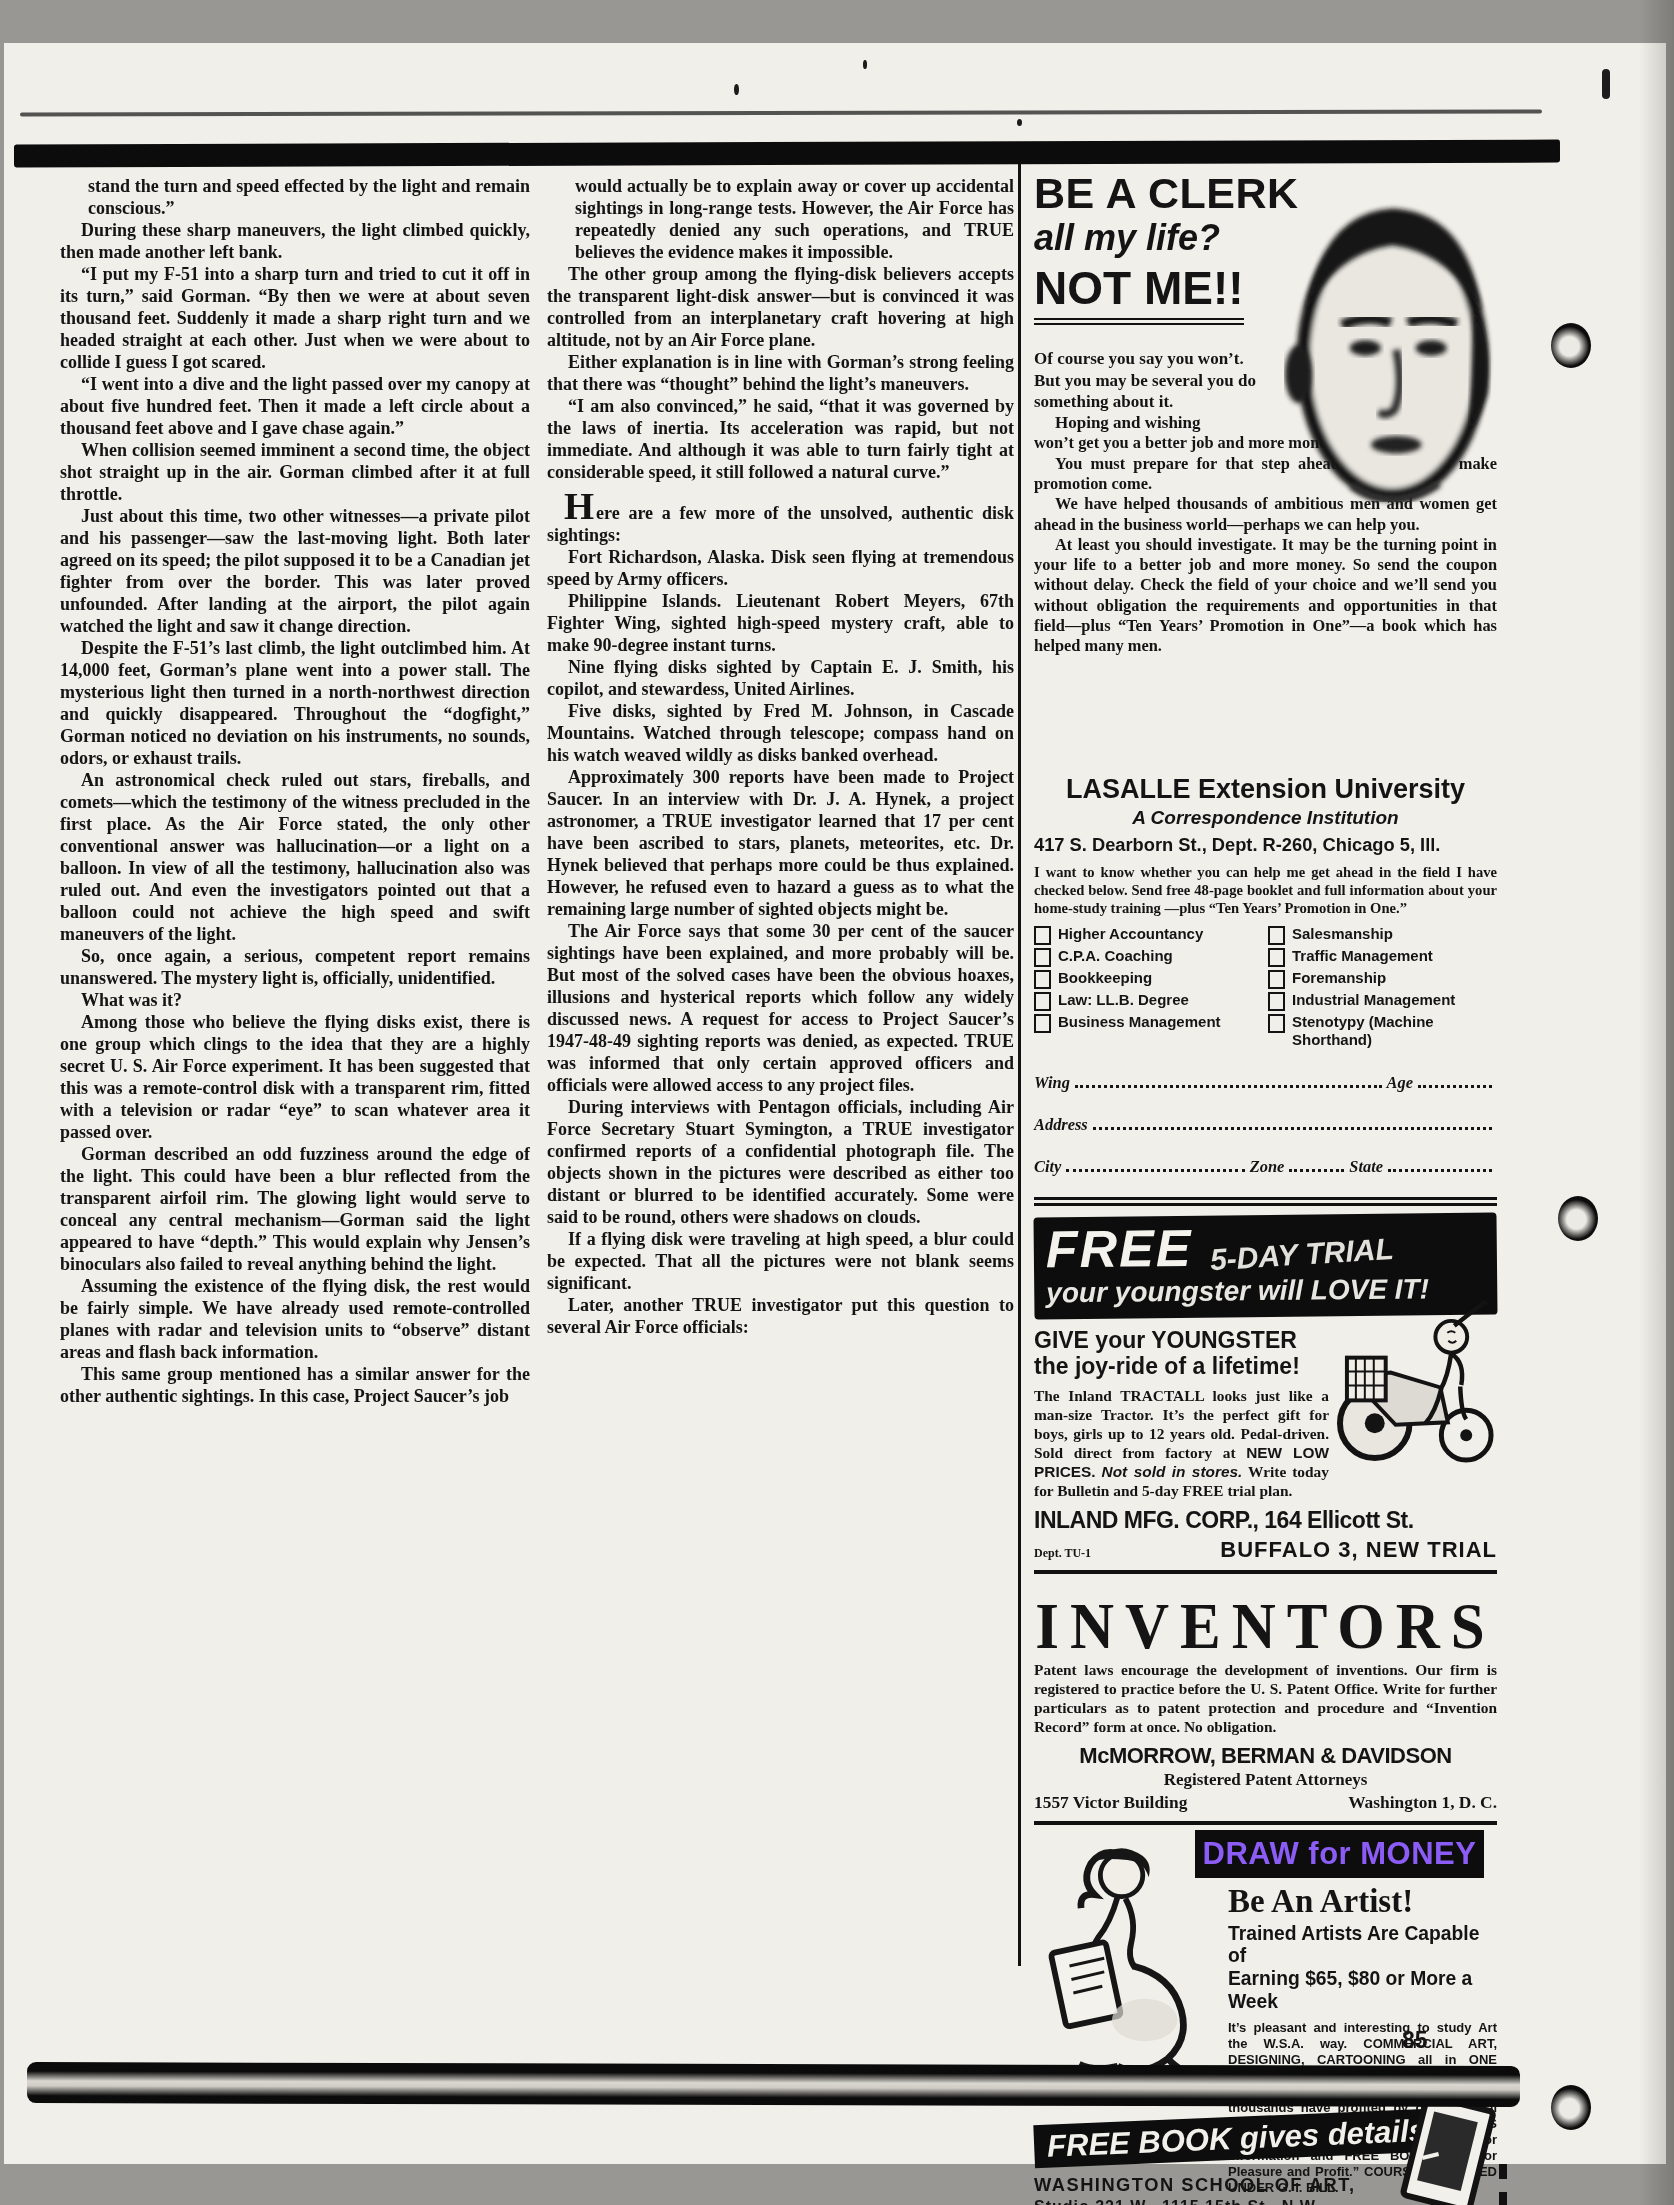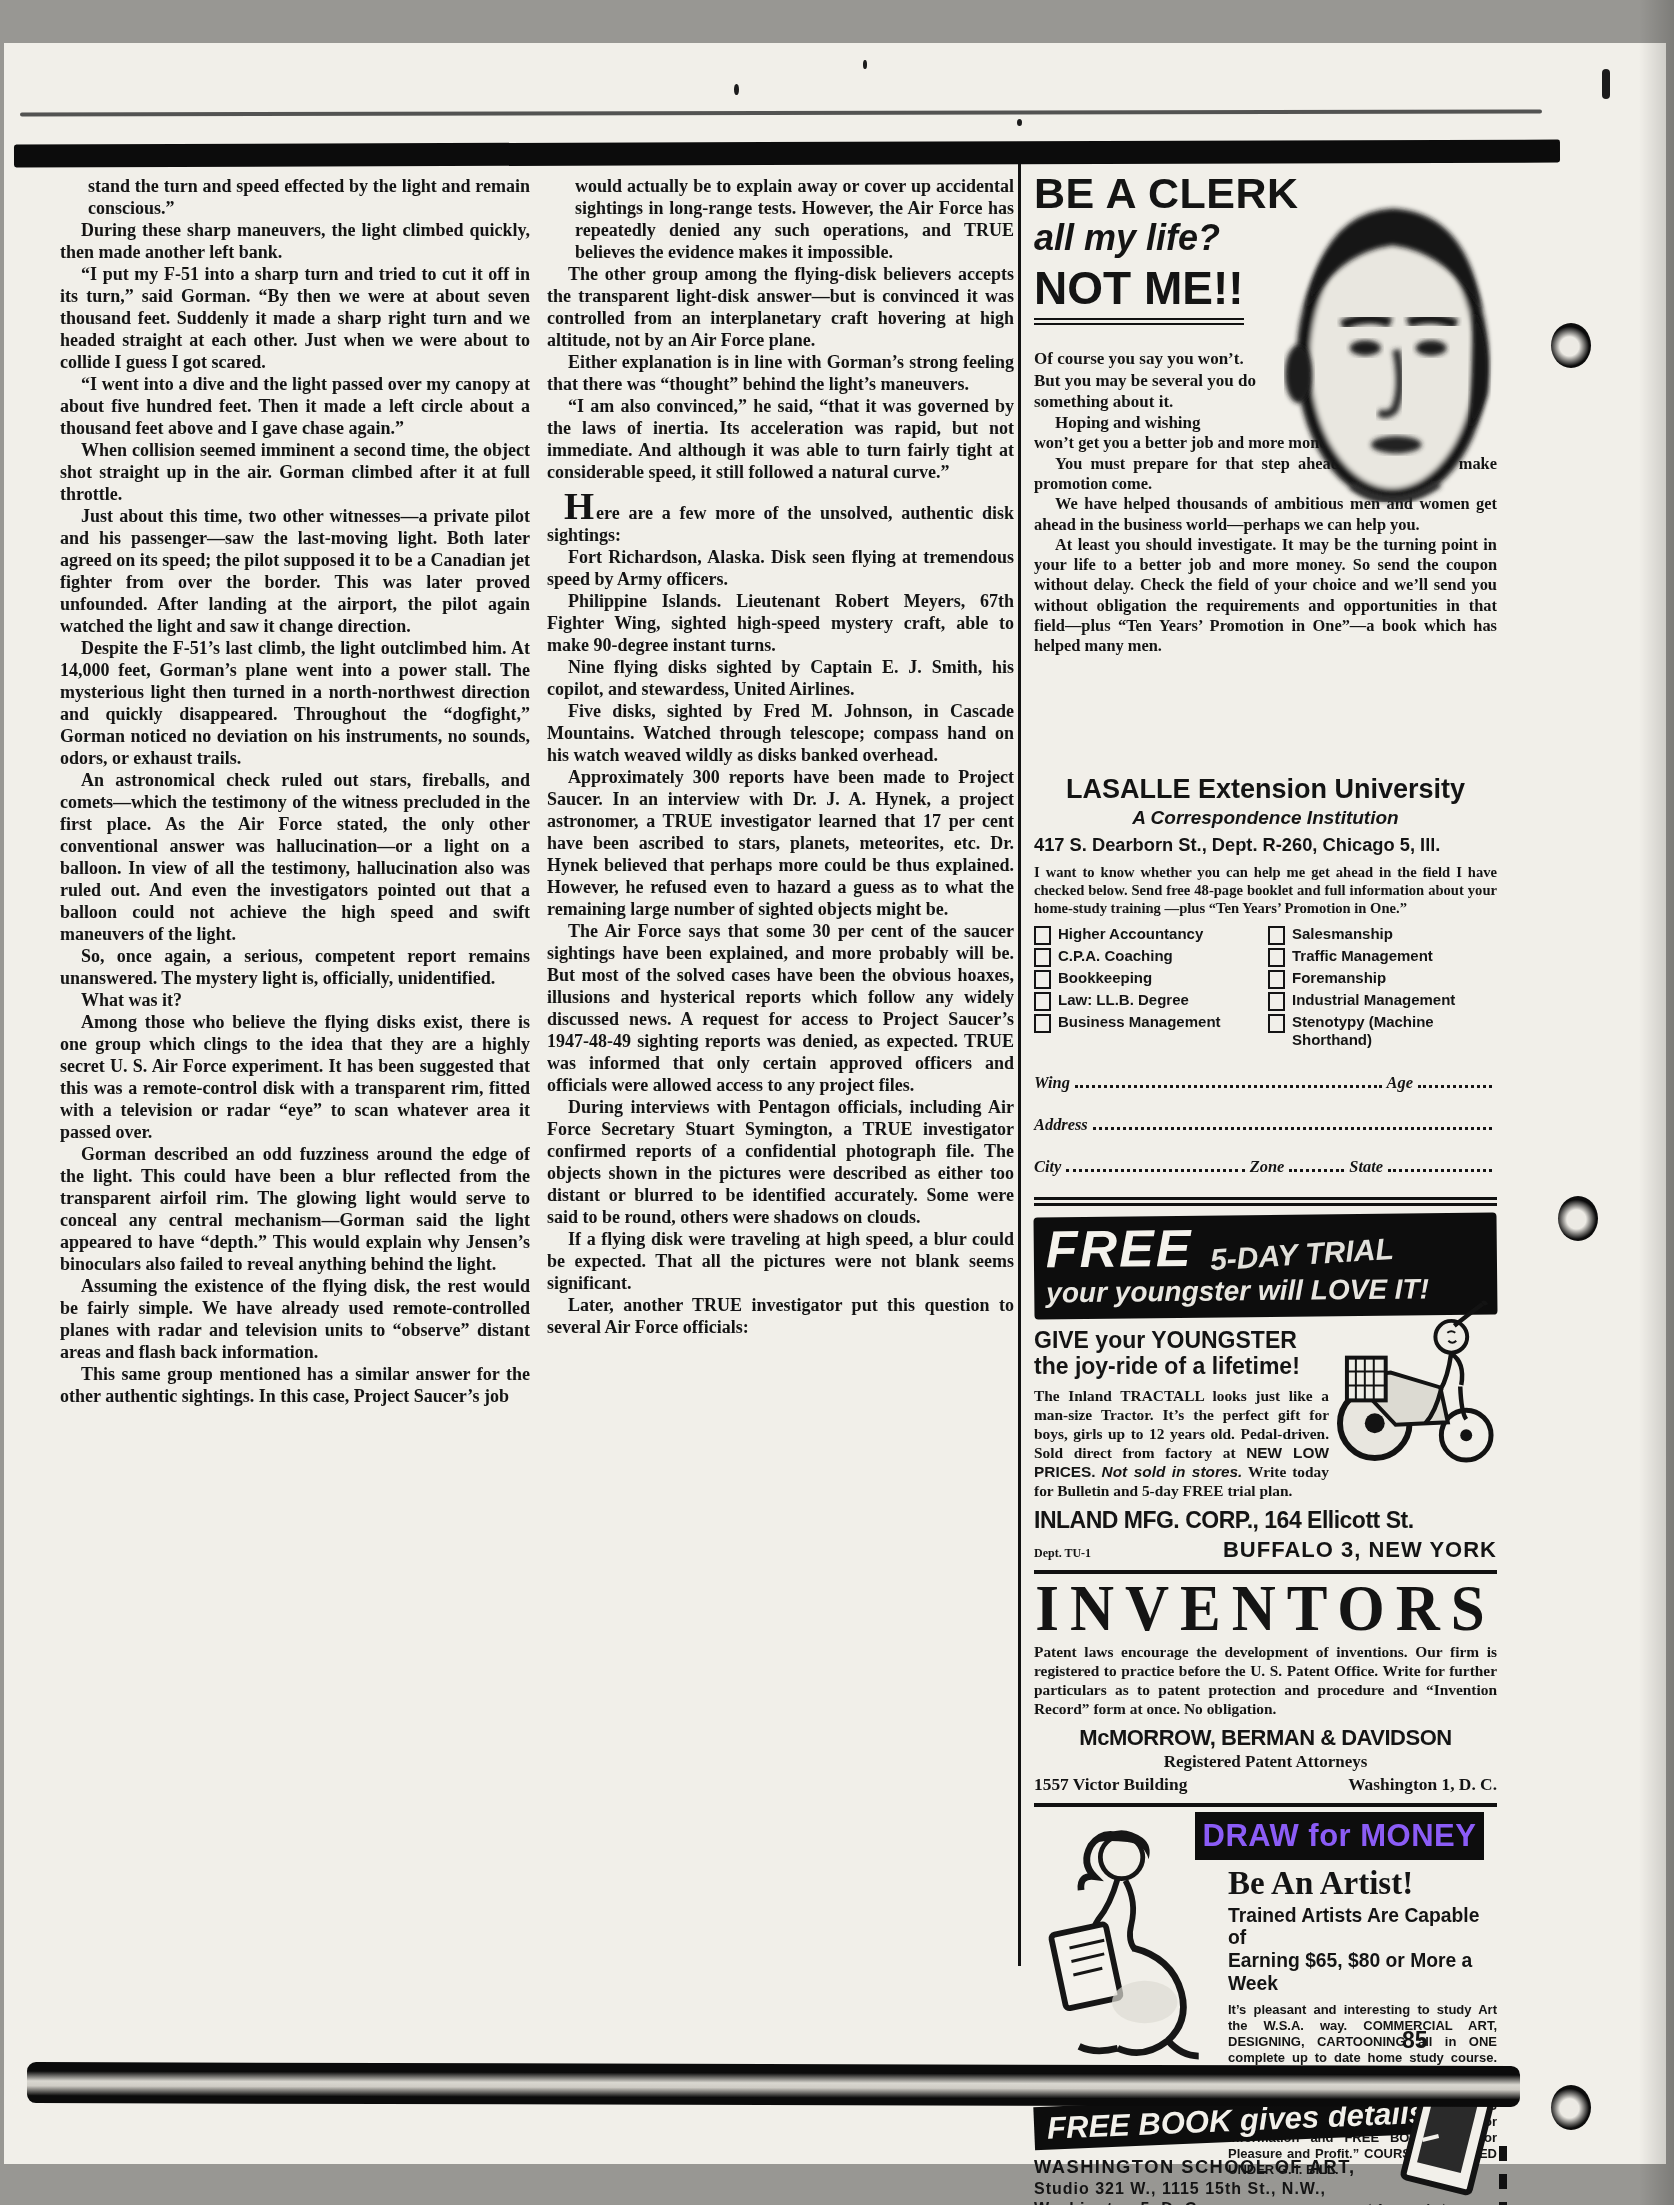--- a/index.html
+++ b/index.html
@@ -77,21 +77,21 @@
   .inland-content{position:relative;margin-top:11px;}
   .inland-kid{float:right;width:164px;height:169px;margin:-30px -3px 3px 7px;}
   .inl-h{font-family:"Liberation Sans",sans-serif;font-weight:bold;font-size:23px;line-height:1.12;}
   .inl-body{font-weight:bold;font-size:15.4px;line-height:19px;text-align:justify;margin-top:6px;}
   .inl-co{font-family:"Liberation Sans",sans-serif;font-weight:bold;font-size:23px;margin-top:7px;letter-spacing:-0.5px;}
   .inl-row{display:flex;justify-content:space-between;align-items:baseline;margin-top:3px;}
   .inl-dept{font-family:Liberation Serif, serif;font-weight:bold;font-size:12px;}
   .inl-city{font-family:"Liberation Sans",sans-serif;font-weight:bold;font-size:22px;letter-spacing:1px;}
 
   
-  .inventors{margin-top:7px;border-top:4.5px solid #111;padding-top:3px;}
+  .inventors{margin-top:7px;border-top:4.5px solid #111;padding-top:21px;}
   .inv-title{font-weight:bold;font-size:61px;line-height:1.0;text-align:center;letter-spacing:11px;
              transform:scaleY(1.08);}
   .inv-body{font-weight:bold;font-size:15.4px;line-height:19px;text-align:justify;margin-top:4px;}
   .inv-firm{font-family:"Liberation Sans",sans-serif;font-weight:bold;font-size:22px;text-align:center;margin-top:7px;letter-spacing:-0.5px;}
   .inv-sub{font-weight:bold;font-size:17px;text-align:center;margin-top:1px;}
   .inv-row{display:flex;justify-content:space-between;font-weight:bold;font-size:17.4px;margin-top:2px;}
 
   
   .artist{position:relative;margin-top:8px;border-top:4px solid #111;height:278px;}
   .artist-fig{position:absolute;left:0;top:6px;width:179px;height:270px;}
@@ -304,21 +304,21 @@
         <div class="inl-h">the joy-ride of a lifetime!</div>
         <div class="inl-body">
           <span>The Inland TRACTALL looks just like a man-size Tractor. It’s the perfect gift for boys, girls up to 12 years old. Pedal-driven. Sold direct from factory at</span>
           <span class="sans">NEW LOW PRICES.</span>
           <span class="sans" style="font-style:italic">Not sold in stores.</span>
           <span>Write today for Bulletin and 5-day FREE trial plan.</span>
         </div>
         <div class="inl-co">INLAND MFG. CORP., 164 Ellicott St.</div>
         <div class="inl-row">
           <span class="inl-dept">Dept. TU-1</span>
-          <span class="inl-city">BUFFALO 3, NEW YORK</span>
+          <span class="inl-city">BUFFALO 3, NEW TRIAL</span>
         </div>
       </div>
     </div>
 
     <div class="inventors">
       <div class="inv-title">INVENTORS</div>
       <div class="inv-body">Patent laws encourage the development of inventions. Our firm is registered to practice before the U. S. Patent Office. Write for further particulars as to patent protection and procedure and “Invention Record” form at once. No obligation.</div>
       <div class="inv-firm">McMORROW, BERMAN &amp; DAVIDSON</div>
       <div class="inv-sub">Registered Patent Attorneys</div>
       <div class="inv-row">

